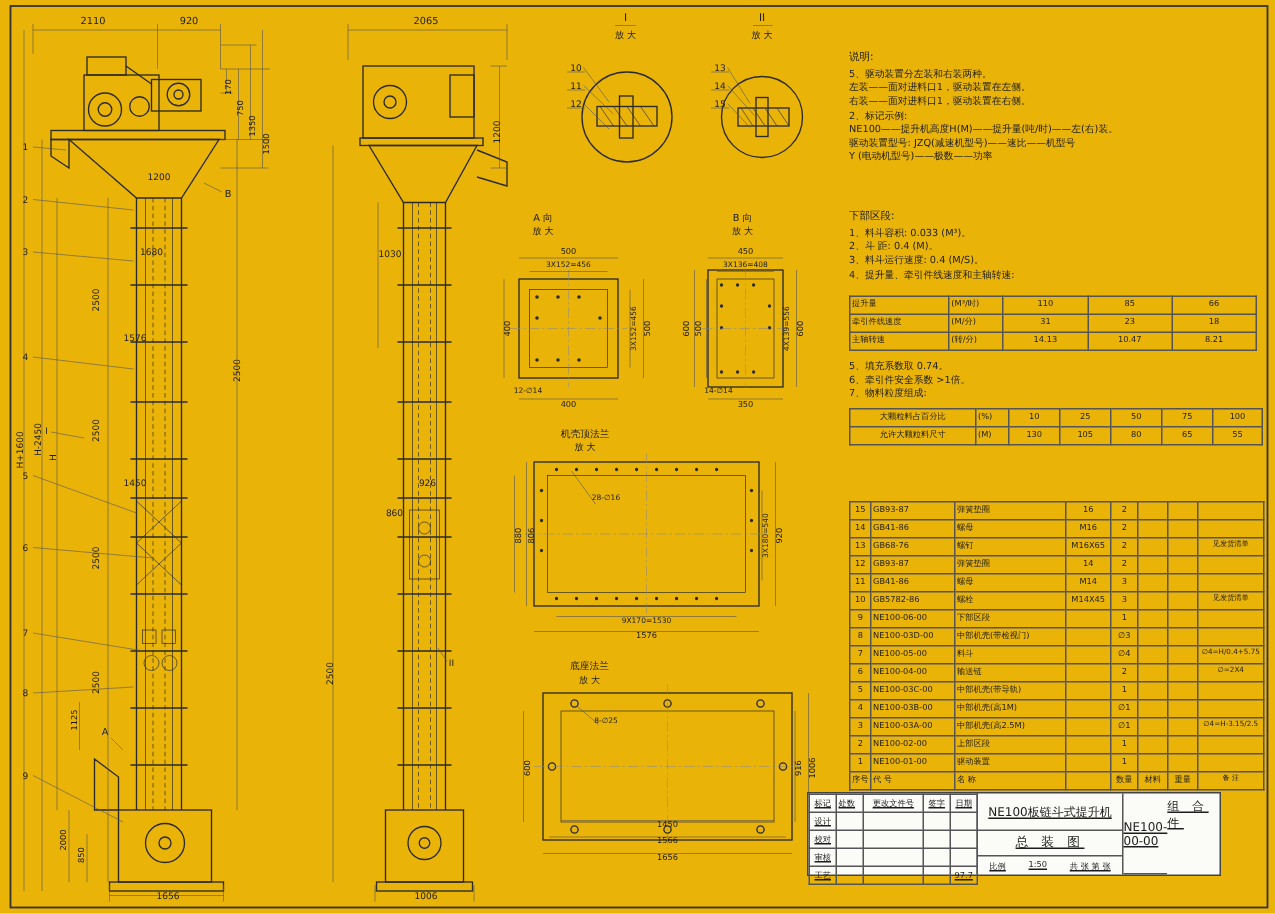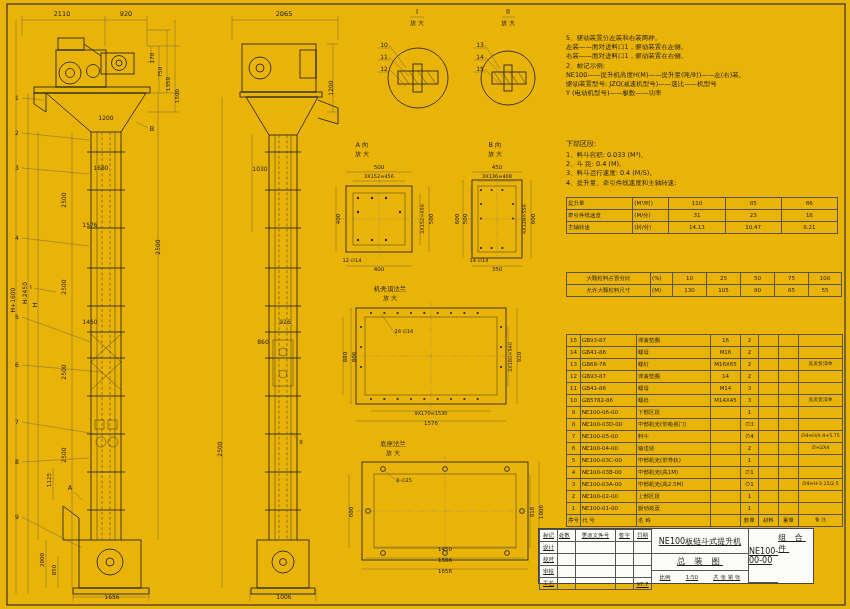--- a/index.html
+++ b/index.html
@@ -270,20 +270,21 @@
         <text x="353" y="512" font-size="5.5" text-anchor="middle" transform="rotate(-90 353 512)">600</text>
         <text x="445" y="551" font-size="5.5" text-anchor="middle">1450</text>
         <text x="445" y="562" font-size="5.5" text-anchor="middle">1566</text>
         <text x="445" y="573" font-size="5.5" text-anchor="middle">1656</text>
         <text x="534" y="512" font-size="5.5" text-anchor="middle" transform="rotate(-90 534 512)">916</text>
         <text x="543" y="512" font-size="5.5" text-anchor="middle" transform="rotate(-90 543 512)">1006</text>
       </g>
 </svg>
 
 <div class="panel" style="left:566px;top:34px;width:276px;">
+  <div class="blk-title">说明:</div>
   <div>
         <div class="nline">5、驱动装置分左装和右装两种。</div>
         <div class="nline">   左装——面对进料口1，驱动装置在左侧。</div>
         <div class="nline">   右装——面对进料口1，驱动装置在右侧。</div>
         <div class="nline">2、标记示例:</div>
         <div class="nline">   NE100——提升机高度H(M)——提升量(吨/时)——左(右)装。</div>
         <div class="nline">   驱动装置型号: JZQ(减速机型号)——速比——机型号</div>
         <div class="nline">   Y (电动机型号)——极数——功率</div>
       </div>
 </div>
@@ -326,20 +327,27 @@
             <td>主轴转速</td>
             <td>(转/分)</td>
             <td>14.13</td>
             <td>10.47</td>
             <td>8.21</td>
           </tr>
         </tbody>
   </table>
 </div>
 
+<div class="panel" style="left:566px;top:240px;width:276px;">
+  <div>
+        <div class="nline">5、填充系数取 0.74。</div>
+        <div class="nline">6、牵引件安全系数 &gt;1倍。</div>
+        <div class="nline">7、物料粒度组成:</div>
+      </div>
+</div>
 
 <div class="panel" style="left:566px;top:272px;width:275px;">
   <table class="grid">
     <colgroup>
           <col style="width:84px">
           <col style="width:22px">
           <col style="width:34px">
           <col style="width:34px">
           <col style="width:34px">
           <col style="width:34px">

